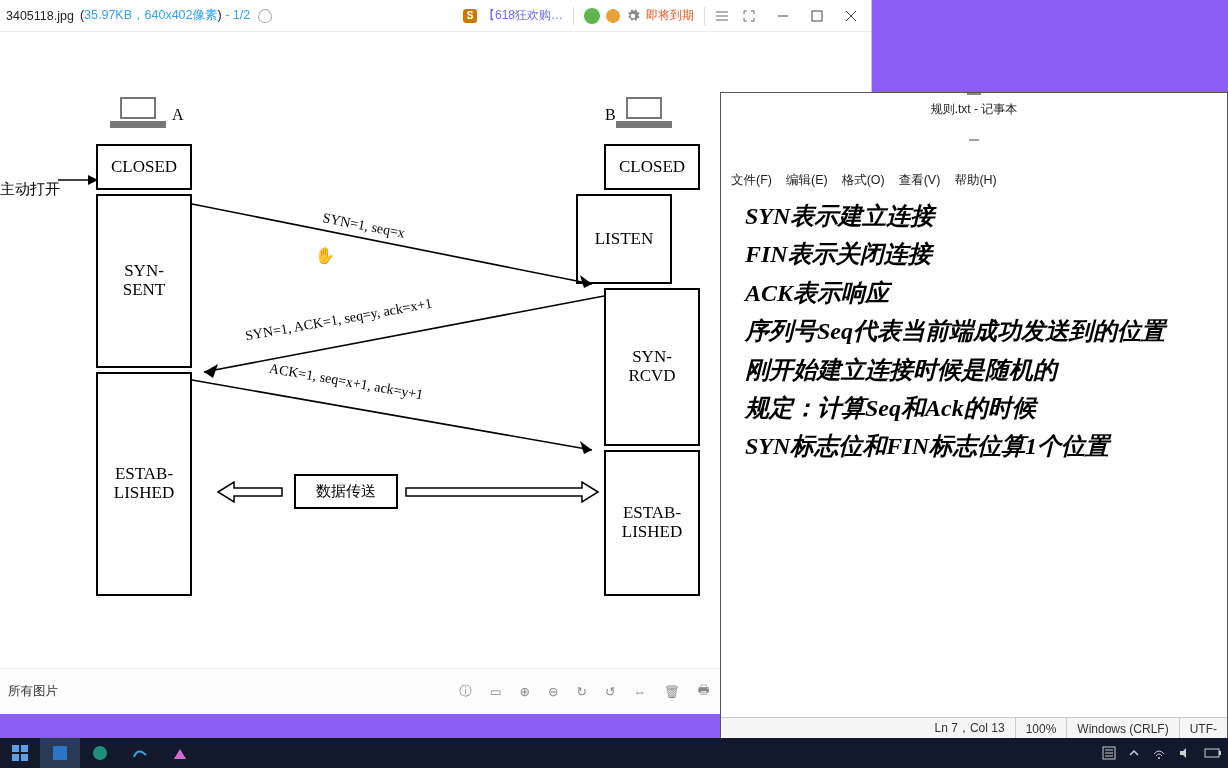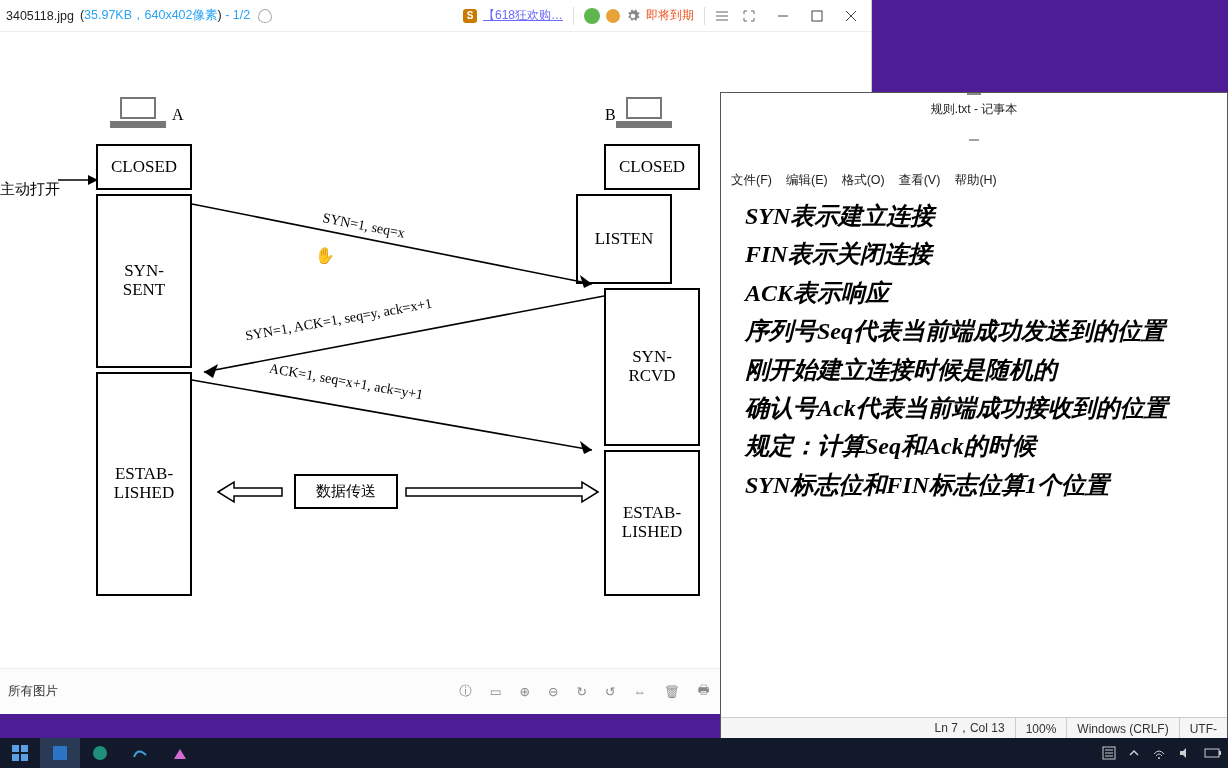--- a/index.html
+++ b/index.html
@@ -1,29 +1,29 @@
 <!DOCTYPE html>
 <html><head>
 <meta charset="utf-8">
 <style>
   * { box-sizing:border-box; margin:0; padding:0; }
   html,body { width:1228px; height:768px; overflow:hidden; background:#000; font-family:"Microsoft YaHei",Arial,sans-serif; }
-  .desktop { position:relative; width:1228px; height:768px; background:#4c1d95; }
+  .desktop { position:relative; width:1228px; height:768px; background:#8b5cf6; }
 
   
   .viewer { position:absolute; left:0; top:0; width:872px; height:714px; background:#fff; border-right:1px solid #ccc; }
   .v-title { height:32px; display:flex; align-items:center; padding:0 6px; gap:6px; font-size:12.5px; color:#222; background:#fff; border-bottom:1px solid #eee; }
   .v-title .fn-size { color:#2aa3f4; }
   .v-title .dims { color:#2aa3f4; }
   .v-title .frac { color:#2aa3f4; }
   .v-title .cloud-icon { width:14px; height:14px; border:1.5px solid #aaa; border-radius:50% 50% 50% 50% / 60% 60% 40% 40%; margin-left:2px; }
   .v-title .spacer { flex:1; }
   .title-right { display:flex; align-items:center; gap:6px; }
   .s-badge { width:14px; height:14px; border-radius:3px; background:#c97b00; display:flex; align-items:center; justify-content:center; font-size:10px; font-weight:bold; color:#fff; }
-  .promo-link { color:#6a6aff; text-decoration:underline; font-size:12px; }
+  .promo-link { color:#6a6aff; font-size:12px; }
   .sep-v { width:1px; height:18px; background:#ddd; margin:0 4px; }
   .dot-green { width:16px; height:16px; border-radius:50%; background:#5fb64e; display:inline-block; }
   .dot-orange { width:14px; height:14px; border-radius:50%; background:#e8a23a; display:inline-block; }
   .gear-icon svg { display:block; }
   .expiry { color:#e8551f; font-size:12px; }
   .ham svg{display:block;}
   .winbtn { width:28px; height:24px; display:flex; align-items:center; justify-content:center; color:#444; }
   .winbtn svg{display:block;}
 
   
@@ -224,21 +224,20 @@
       <span>查看(V)</span>
       <span>帮助(H)</span>
     </div>
     <div class="np-body">
       <div>SYN表示建立连接</div>
       <div>FIN表示关闭连接</div>
       <div>ACK表示响应</div>
       <div></div>
       <div>序列号Seq代表当前端成功发送到的位置</div>
       <div>刚开始建立连接时候是随机的</div>
-      <div>确认号Ack代表当前端成功接收到的位置</div>
       <div>规定：计算Seq和Ack的时候</div>
       <div>SYN标志位和FIN标志位算1个位置</div>
     </div>
     <div class="np-status">
       <div style="flex:1"></div>
       <div class="cell">Ln 7，Col 13</div>
       <div class="cell">100%</div>
       <div class="cell">Windows (CRLF)</div>
       <div class="cell" style="border-right:none">UTF-</div>
     </div>

